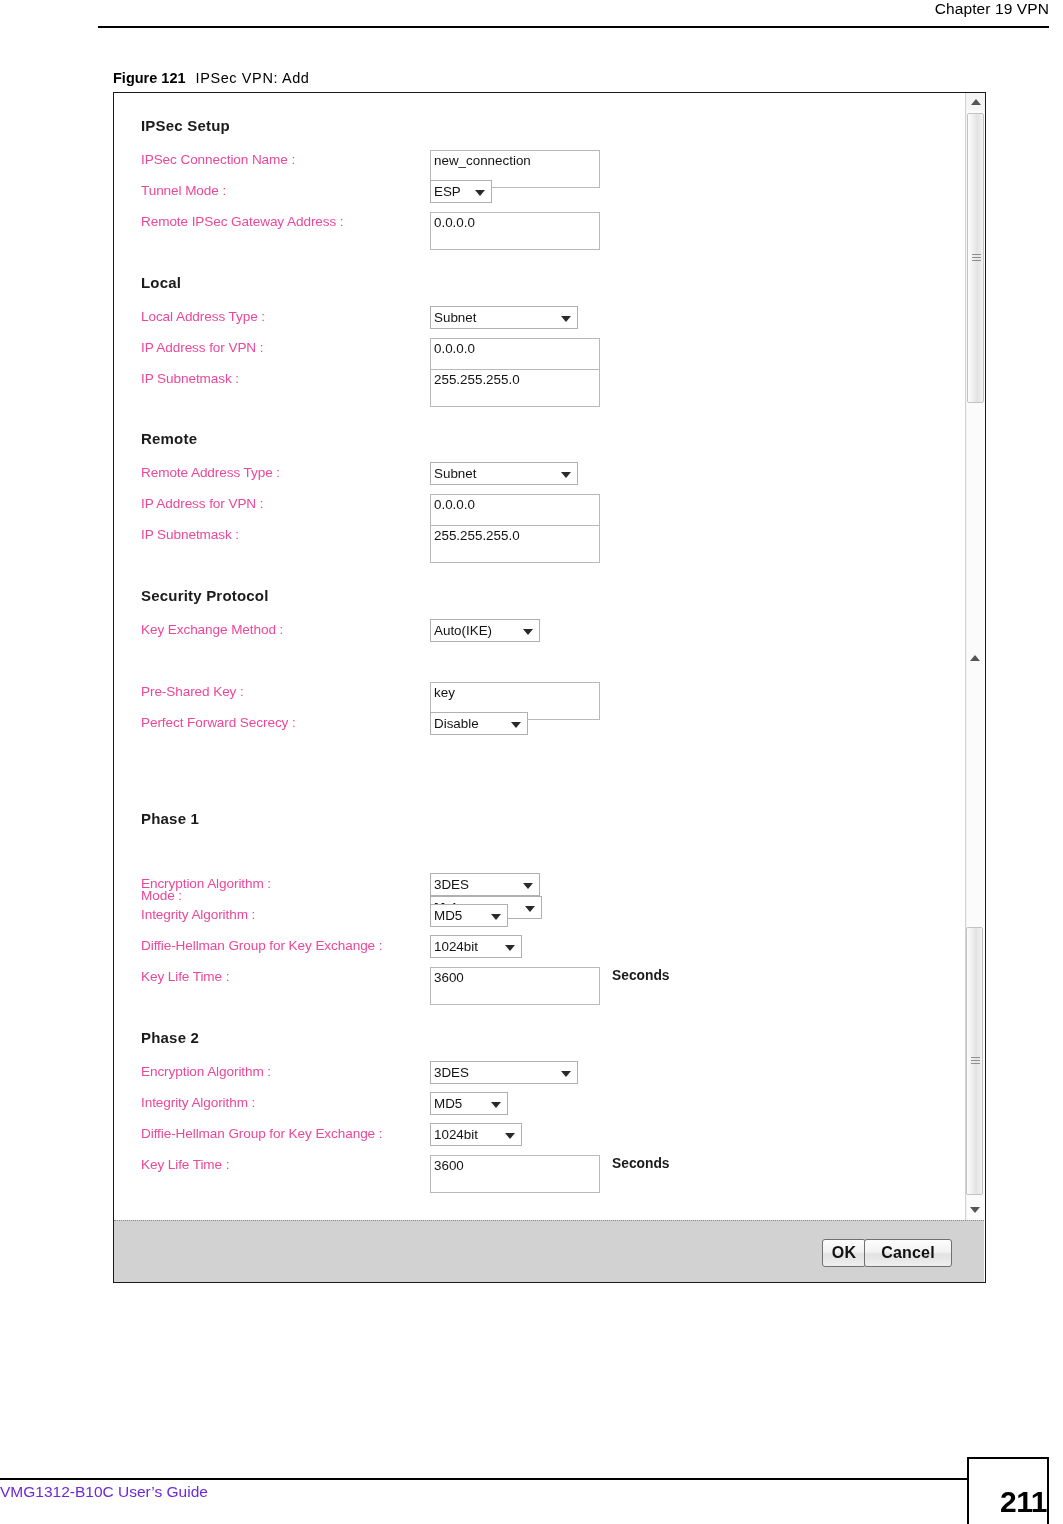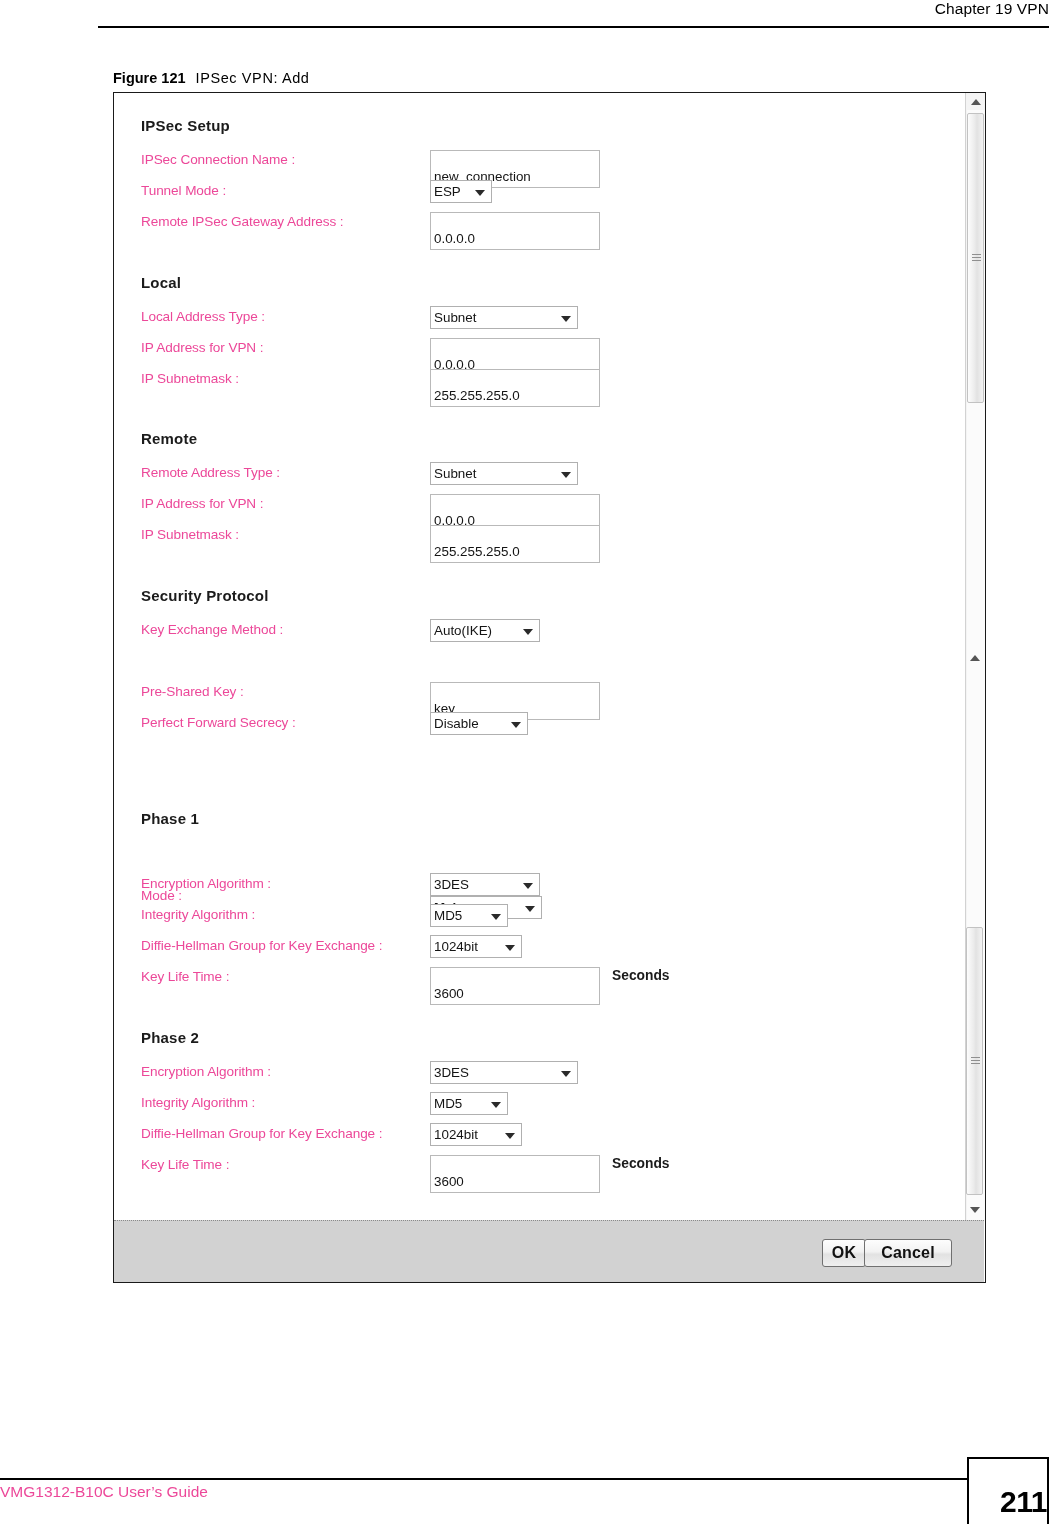--- a/index.html
+++ b/index.html
@@ -114,21 +114,21 @@
   .field-text {
     position: absolute;
     top: 0;
     height: 38px;
     box-sizing: border-box;
     border: 1px solid #b9b9b9;
     background: #ffffff;
     font-family: "Liberation Sans", sans-serif;
     font-size: 13.4px;
     color: #141414;
-    padding: 16px 3px;
+    padding: 0 3px;
     line-height: 20px;
     white-space: nowrap;
     overflow: hidden;
   }
 
   
   .field-select {
     position: absolute;
     top: 0;
     height: 23px;
@@ -276,21 +276,21 @@
     top: 1478px;
     width: 968px;
     height: 2px;
     background: #000;
   }
   .footer-guide {
     position: absolute;
     left: 0;
     top: 1483px;
     font-size: 15.5px;
-    color: #ec4899;
+    color: #6d28d9;
     white-space: nowrap;
   }
   .page-number-box {
     position: absolute;
     right: 14px;
     top: 1457px;
     width: 82px;
     height: 67px;
     border: 2.5px solid #000;
     border-bottom: none;

